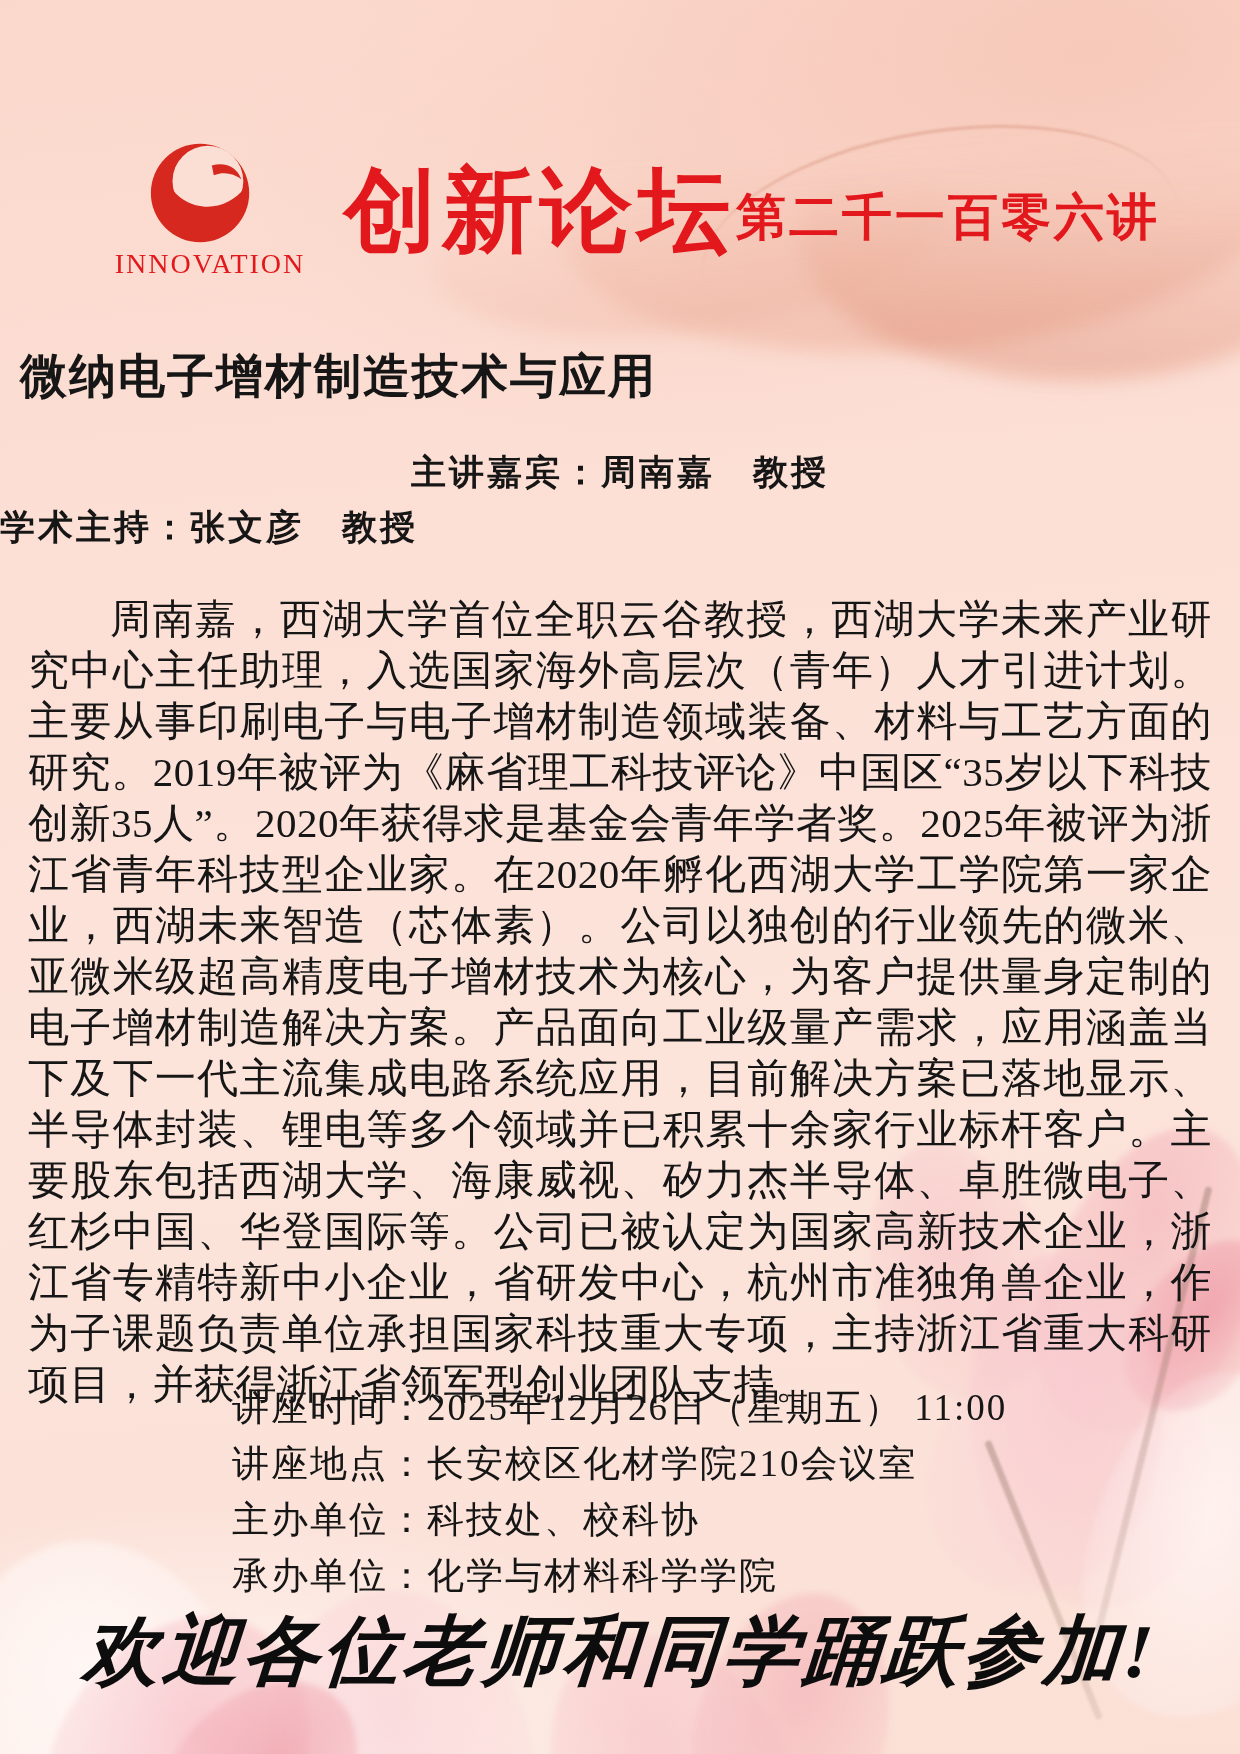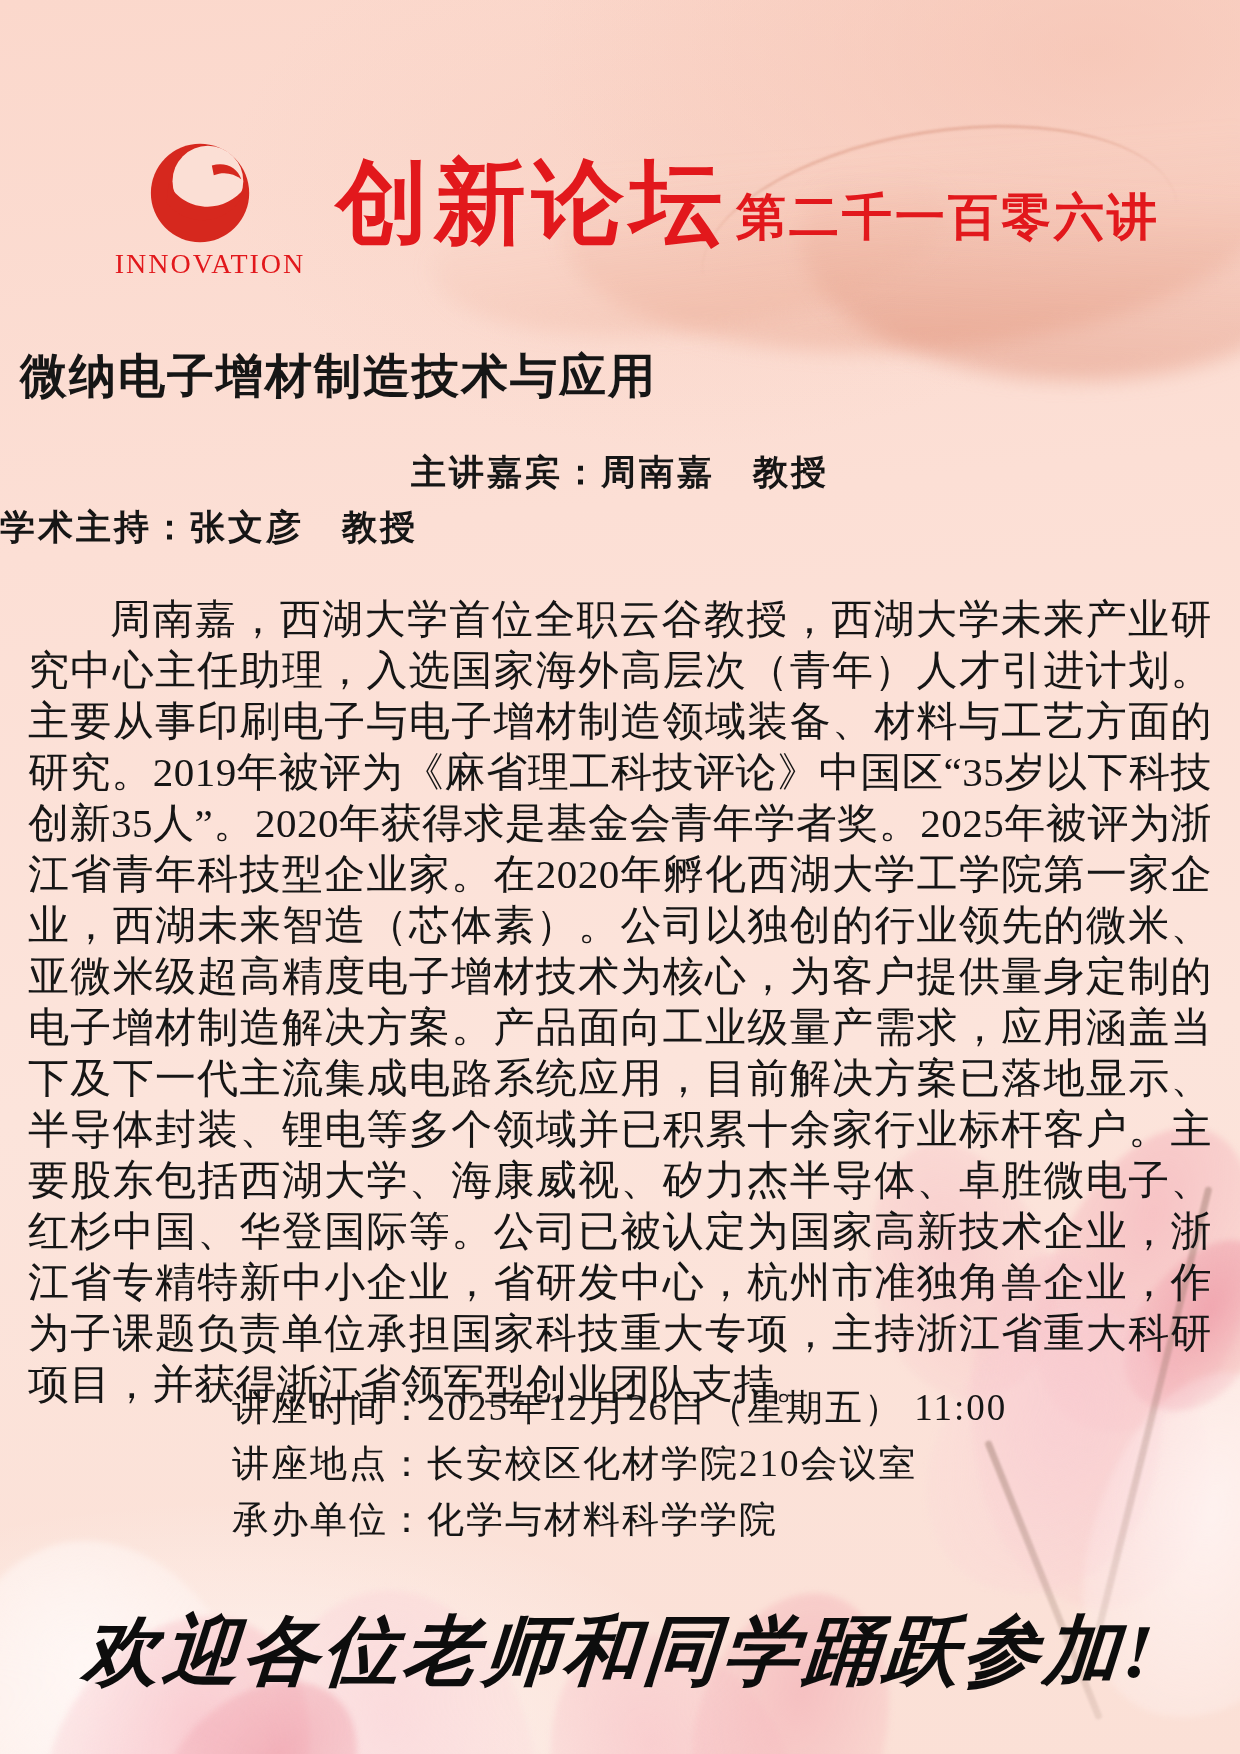--- a/index.html
+++ b/index.html
@@ -118,36 +118,39 @@
 
   <svg class="logo-icon" viewBox="0 0 120 120">
     <circle cx="58" cy="62" r="50" fill="#d6281e"></circle>
     <circle cx="66" cy="50" r="36" fill="#fbdfd5"></circle>
     <path d="M26 52 C40 80 82 86 104 56 C96 92 48 102 24 72 Z" fill="#d6281e"></path>
     <path d="M70 34 C84 30 96 36 100 48 C92 42 82 40 72 44 Z" fill="#d6281e"></path>
     <path d="M84 52 l14 -6 -6 14 z" fill="#fbdfd5"></path>
   </svg>
   <div class="brand">INNOVATION</div>
 
-  <h1 class="forum-title" style="margin:8px">创新论坛</h1>
+  <h1 class="forum-title" style="margin:16px">创新论坛</h1>
   <div class="lecture-no">第二千一百零六讲</div>
 
   <div class="lecture-title">微纳电子增材制造技术与应用</div>
   <div class="speaker-line">主讲嘉宾：周南嘉　教授</div>
   <div class="host-line">学术主持：张文彦　教授</div>
 
   <p class="bio" style="margin:0">周南嘉，西湖大学首位全职云谷教授，西湖大学未来产业研究中心主任助理，入选国家海外高层次（青年）人才引进计划。主要从事印刷电子与电子增材制造领域装备、材料与工艺方面的研究。2019年被评为《麻省理工科技评论》中国区“35岁以下科技创新35人”。2020年获得求是基金会青年学者奖。2025年被评为浙江省青年科技型企业家。在2020年孵化西湖大学工学院第一家企业，西湖未来智造（芯体素）。公司以独创的行业领先的微米、亚微米级超高精度电子增材技术为核心，为客户提供量身定制的电子增材制造解决方案。产品面向工业级量产需求，应用涵盖当下及下一代主流集成电路系统应用，目前解决方案已落地显示、半导体封装、锂电等多个领域并已积累十余家行业标杆客户。主要股东包括西湖大学、海康威视、矽力杰半导体、卓胜微电子、红杉中国、华登国际等。公司已被认定为国家高新技术企业，浙江省专精特新中小企业，省研发中心，杭州市准独角兽企业，作为子课题负责单位承担国家科技重大专项，主持浙江省重大科研项目，并获得浙江省领军型创业团队支持。</p>
 
   <div class="details">
     <div class="detail-row">
       <span class="lbl">讲座时间：</span><span class="val">2025年12月26日（星期五） 11:00</span>
     </div>
     <div class="detail-row">
       <span class="lbl">讲座地点：</span><span class="val">长安校区化材学院210会议室</span>
     </div>
     <div class="detail-row">
+      <span class="lbl">主办单位：</span><span class="val">科技处、校科协</span>
+    </div>
+    <div class="detail-row">
       <span class="lbl">承办单位：</span><span class="val">化学与材料科学学院</span>
     </div>
   </div>
 
   <div class="welcome">欢迎各位老师和同学踊跃参加!</div>
 
 </div>
 
 </body></html>

